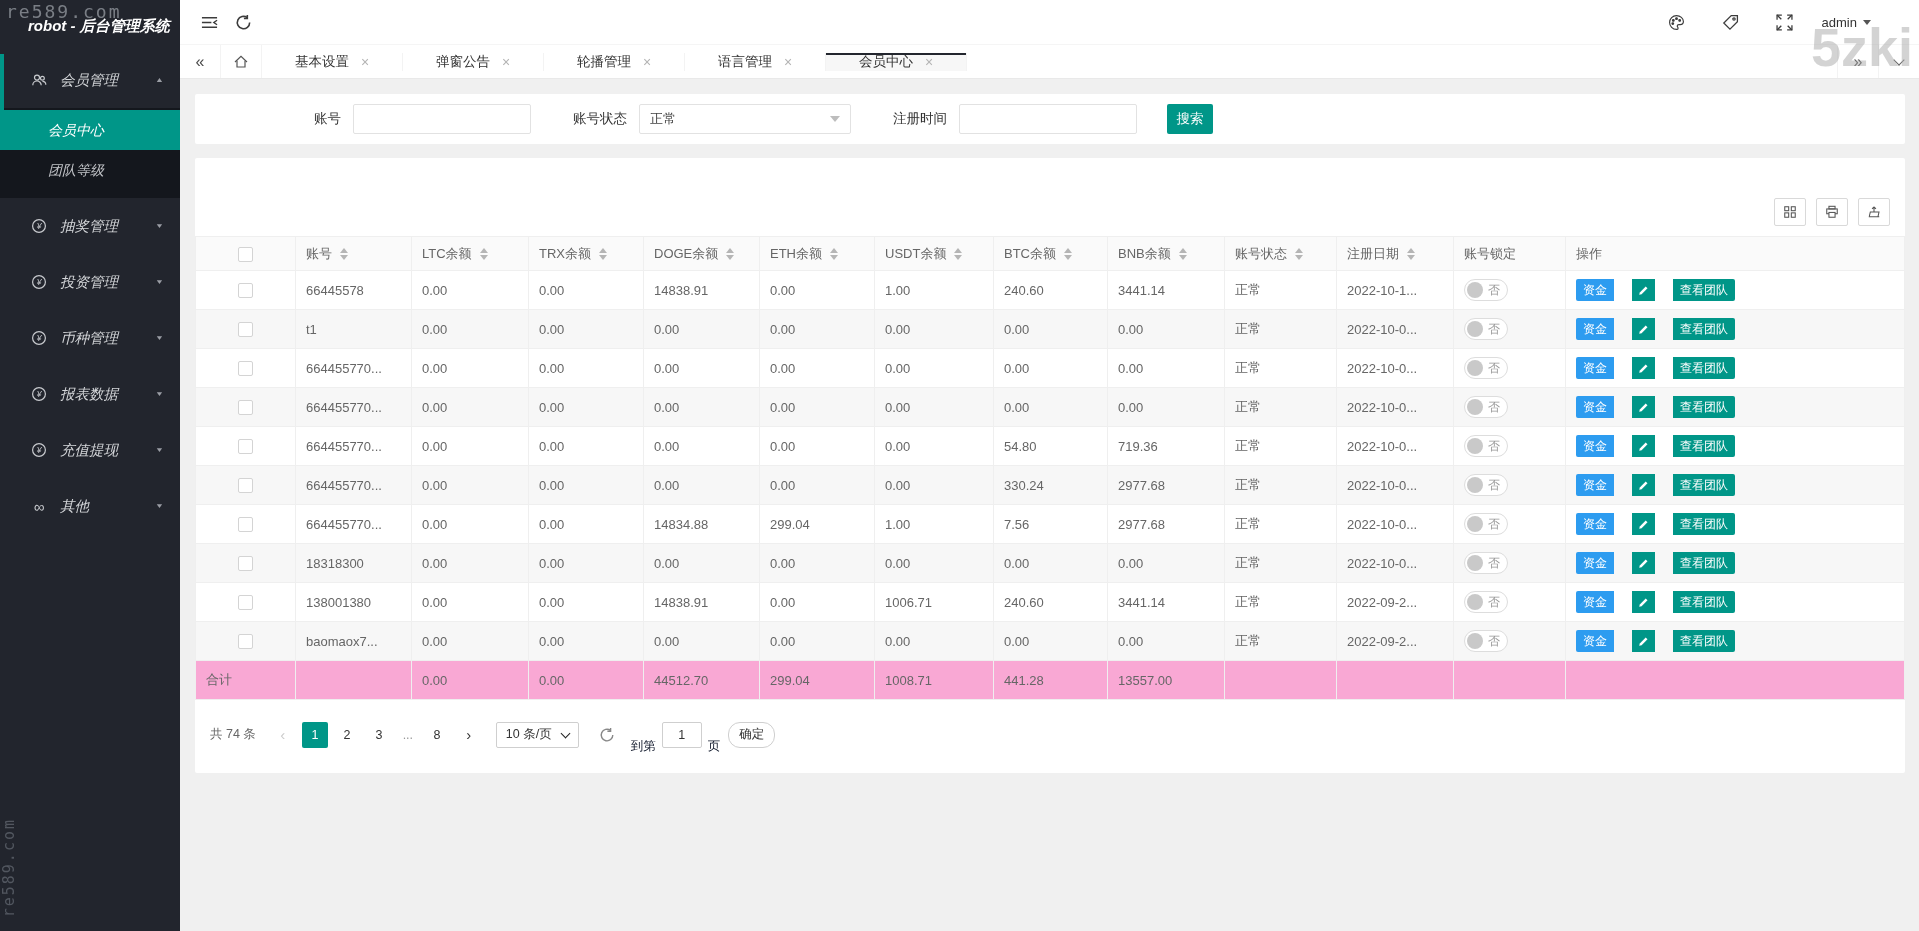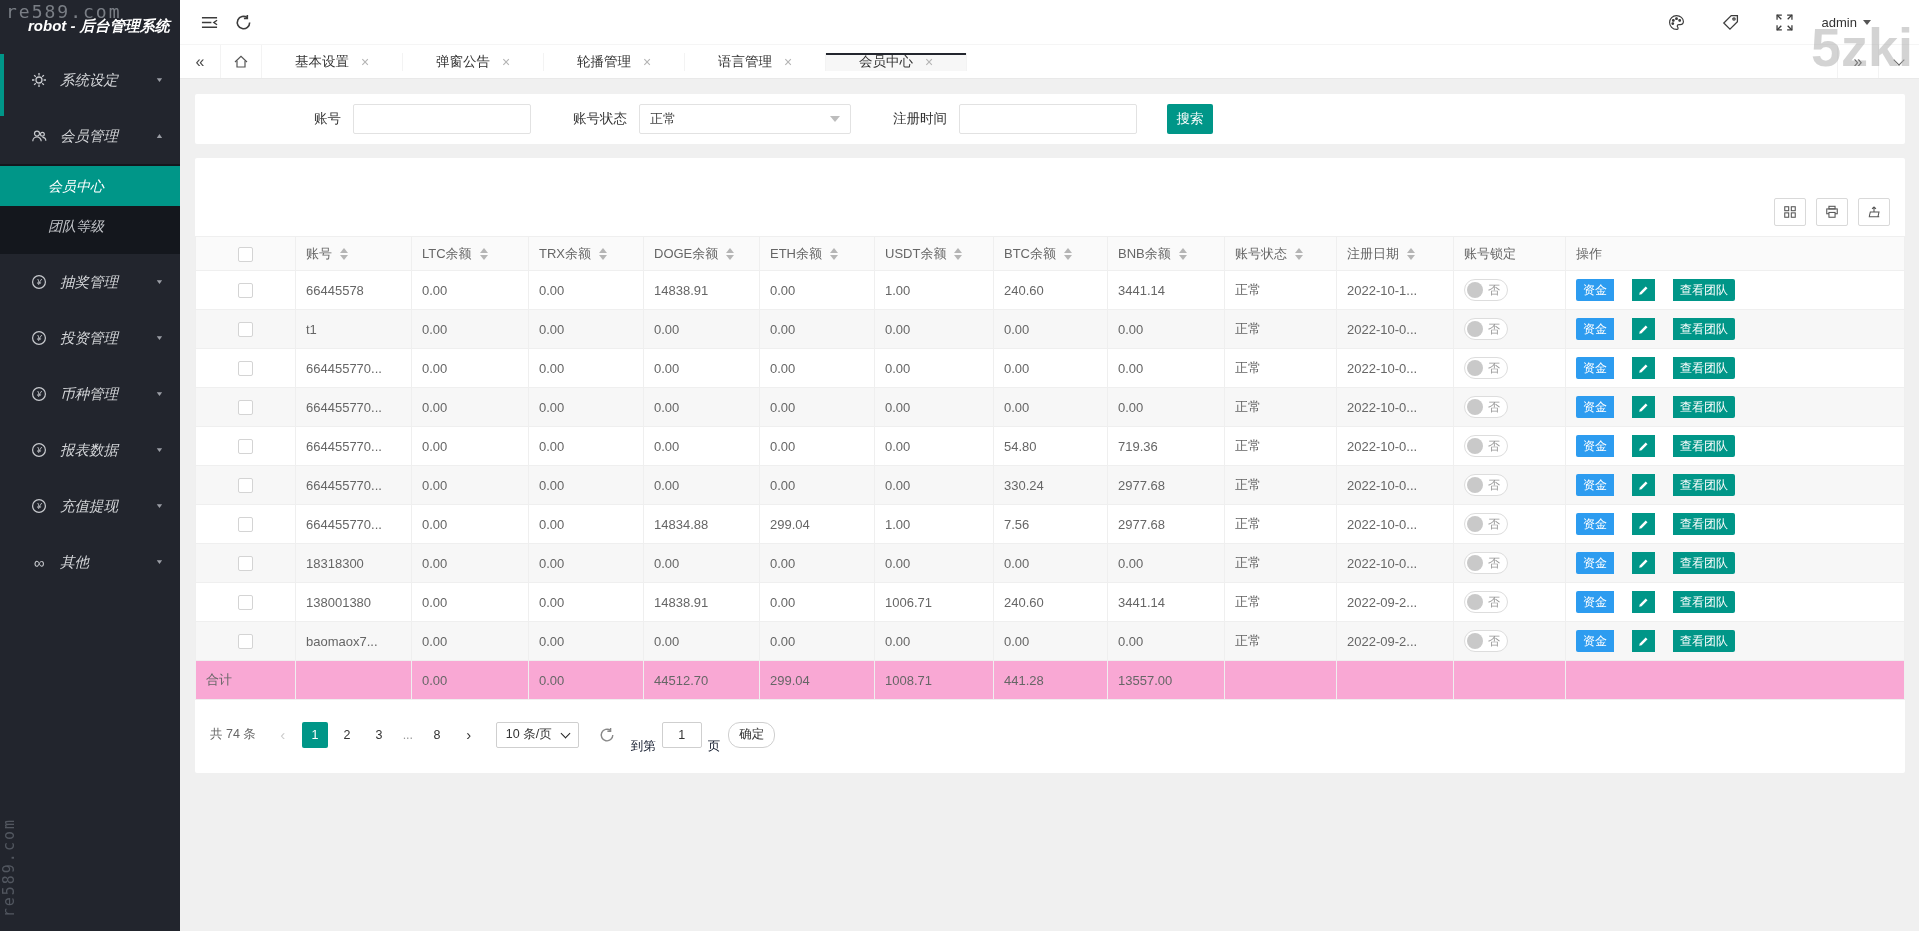--- a/index.html
+++ b/index.html
@@ -113,30 +113,20 @@
 </style>
 </head>
 <body>
 
 <div class="app">
 
   <aside class="sidebar">
     <div class="logo">robot - 后台管理系统</div>
     <div class="scroll-accent"></div>
     <nav id="sidebar-nav">
-        <div class="side-item">
-          <span class="s-icon">
-            <svg viewBox="0 0 16 16" fill="none" stroke="currentColor" stroke-width="1.3">
-              <circle cx="8" cy="8" r="3"></circle>
-              <path d="M8 1v2.4M8 12.6V15M1 8h2.4M12.6 8H15M3.1 3.1l1.7 1.7M11.2 11.2l1.7 1.7M12.9 3.1l-1.7 1.7M3.1 12.9l1.7-1.7"></path>
-            </svg>
-          </span>
-          <span class="s-label">系统设定</span>
-          <span class="s-caret">▼</span>
-        </div>
         <div class="side-item">
           <span class="s-icon">
             <svg viewBox="0 0 16 16" fill="none" stroke="currentColor" stroke-width="1.2">
               <circle cx="6" cy="5.6" r="2.5"></circle>
               <path d="M1.8 13.2c0-2.3 1.9-4.2 4.2-4.2s4.2 1.9 4.2 4.2"></path>
               <circle cx="11.4" cy="6.2" r="1.9"></circle>
               <path d="M11.4 9.4c1.9 0 3.4 1.5 3.4 3.4"></path>
             </svg>
           </span>
           <span class="s-label">会员管理</span>

